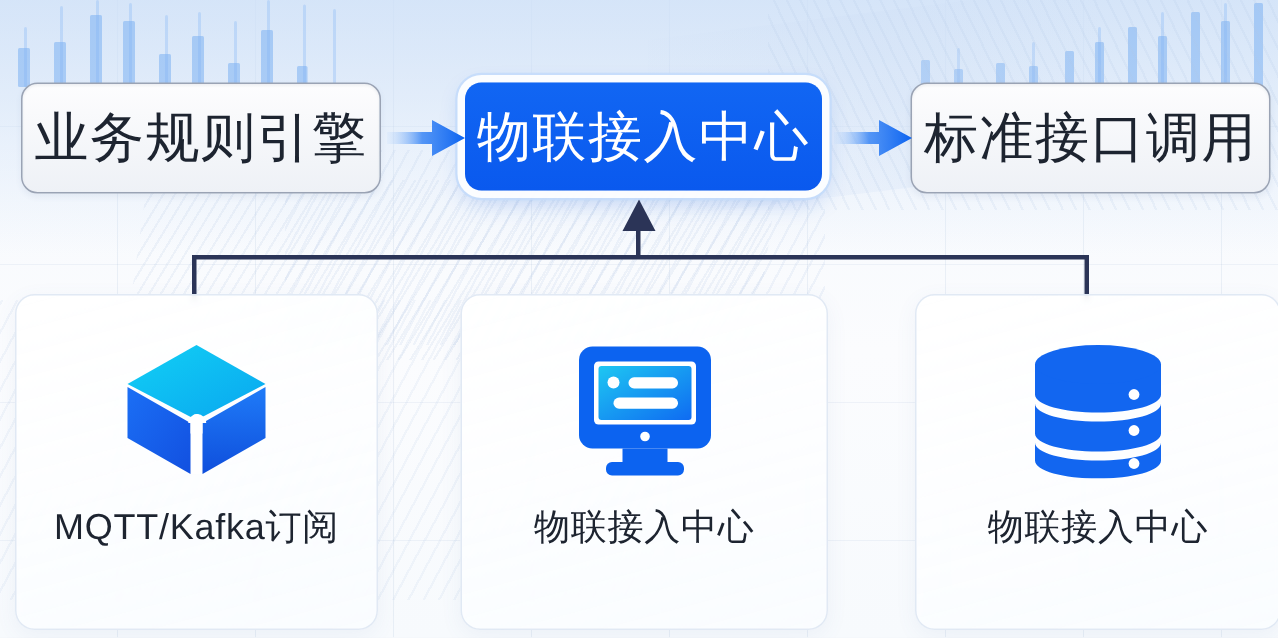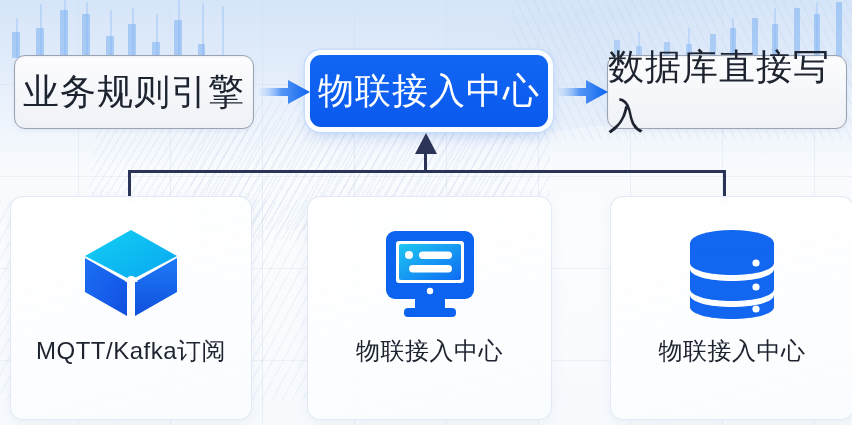--- a/index.html
+++ b/index.html
@@ -140,21 +140,21 @@
 
   <div class="topbox plain" id="box-rules">
     <span>业务规则引擎</span>
   </div>
 
   <div class="topbox" id="box-center">
     <span>物联接入中心</span>
   </div>
 
   <div class="topbox plain" id="box-knowledge">
-    <span>数据库直接写入</span>
+    <span>标准接口调用</span>
   </div>
 
   <div class="harrow" id="arrow-1">
     <svg width="52" height="26" viewBox="0 0 52 26">
       <defs>
         <linearGradient id="ag1" x1="0" y1="0" x2="1" y2="0">
           <stop offset="0%" stop-color="#bcd8fb" stop-opacity=".15"></stop>
           <stop offset="45%" stop-color="#3a86f5" stop-opacity=".85"></stop>
           <stop offset="100%" stop-color="#0c63f0"></stop>
         </linearGradient>

